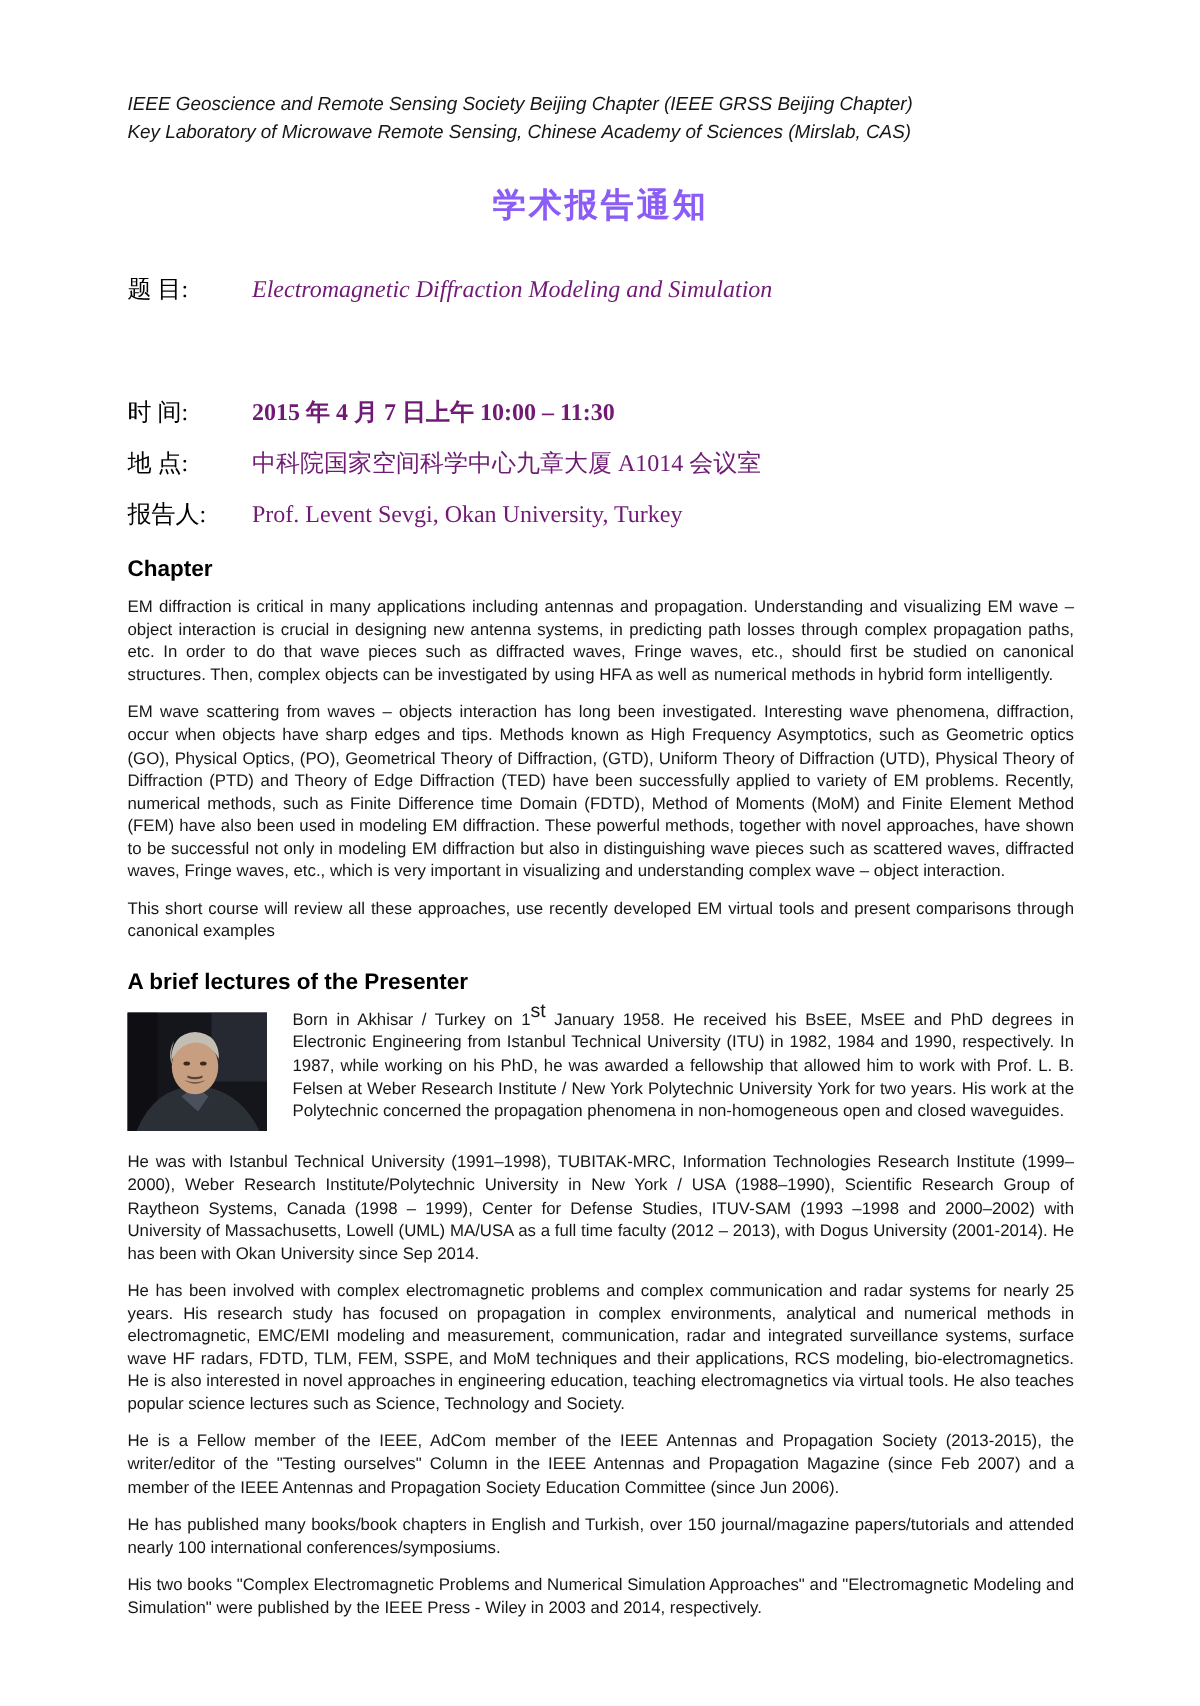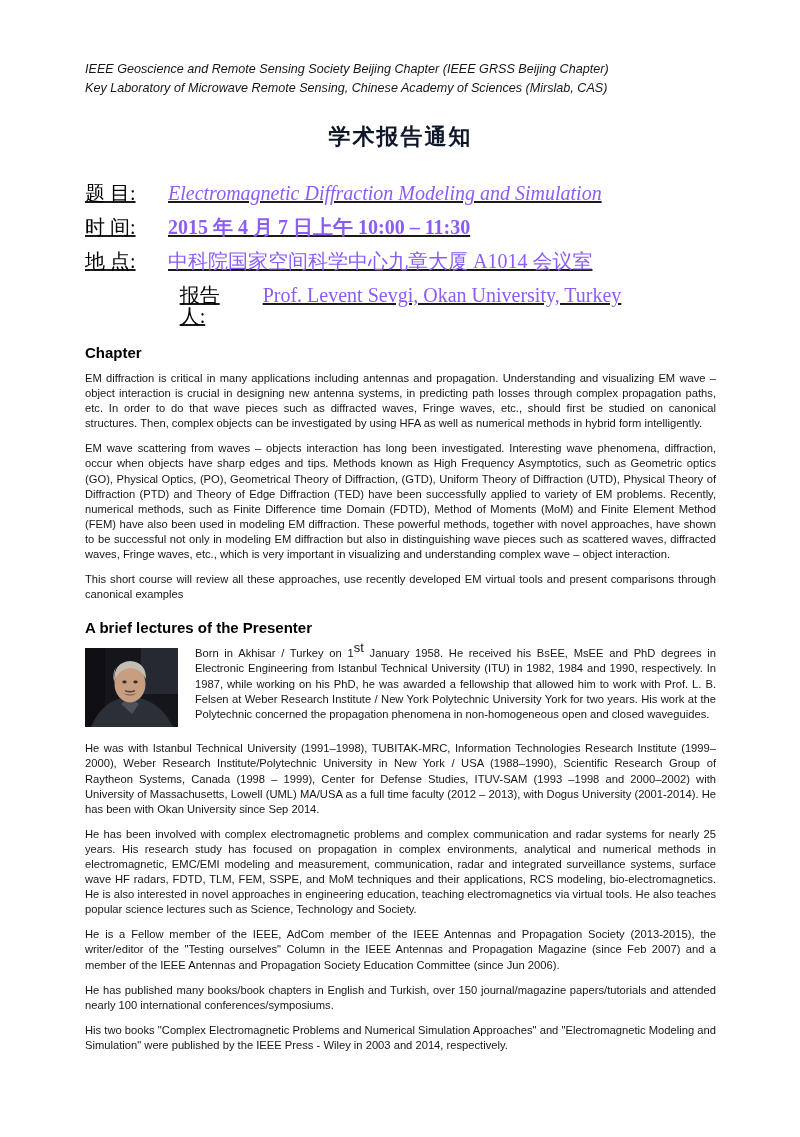--- a/index.html
+++ b/index.html
@@ -23,34 +23,34 @@
     color: #161616;
   }
   
   .doc-title {
     font-family: "Liberation Serif", serif;
     font-weight: bold;
     font-size: 22px;
     letter-spacing: 2px;
     text-align: center;
     margin: 25px 0 31px 0;
-    color: #0f172a;
+    color: #8b5cf6;
   }
   
-  .meta { font-family: "Liberation Serif", serif; font-size: 20px; text-decoration: underline; }
+  .meta { font-family: "Liberation Serif", serif; font-size: 16px; }
   .meta-row { display: flex; align-items: baseline; margin-bottom: 13px; line-height: 21px; }
-  .meta-row.speaker { margin-top: 3px; justify-content: center; }
+  .meta-row.speaker { margin-top: 3px; }
   .meta-label {
     width: 63px;
     flex: 0 0 63px;
     color: #000;
   }
-  .meta-value { margin-left: 20px; color: #8b5cf6; }
+  .meta-value { margin-left: 20px; color: #701a75; }
   .meta-value.v-italic { font-style: italic; }
-  .meta-value.v-bold { font-weight: bold; }
+  .meta-value.v-bold { font-weight: bold; margin-top: 48px; }
   
   .sec-heading {
     font-family: "Liberation Sans", sans-serif;
     font-weight: bold;
     font-size: 15px;
     margin: 17px 0 10px 0;
     color: #000;
   }
   
   .body-p {

